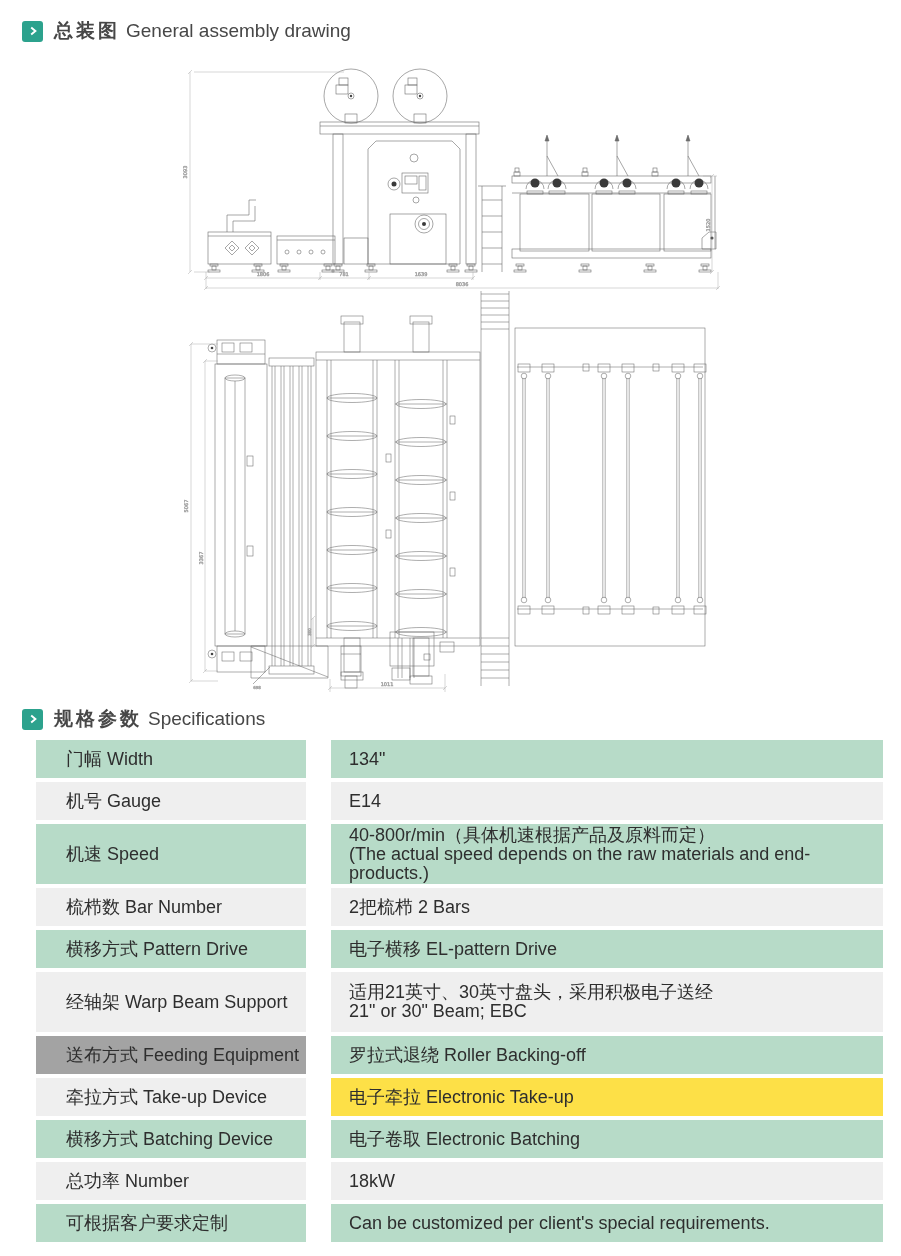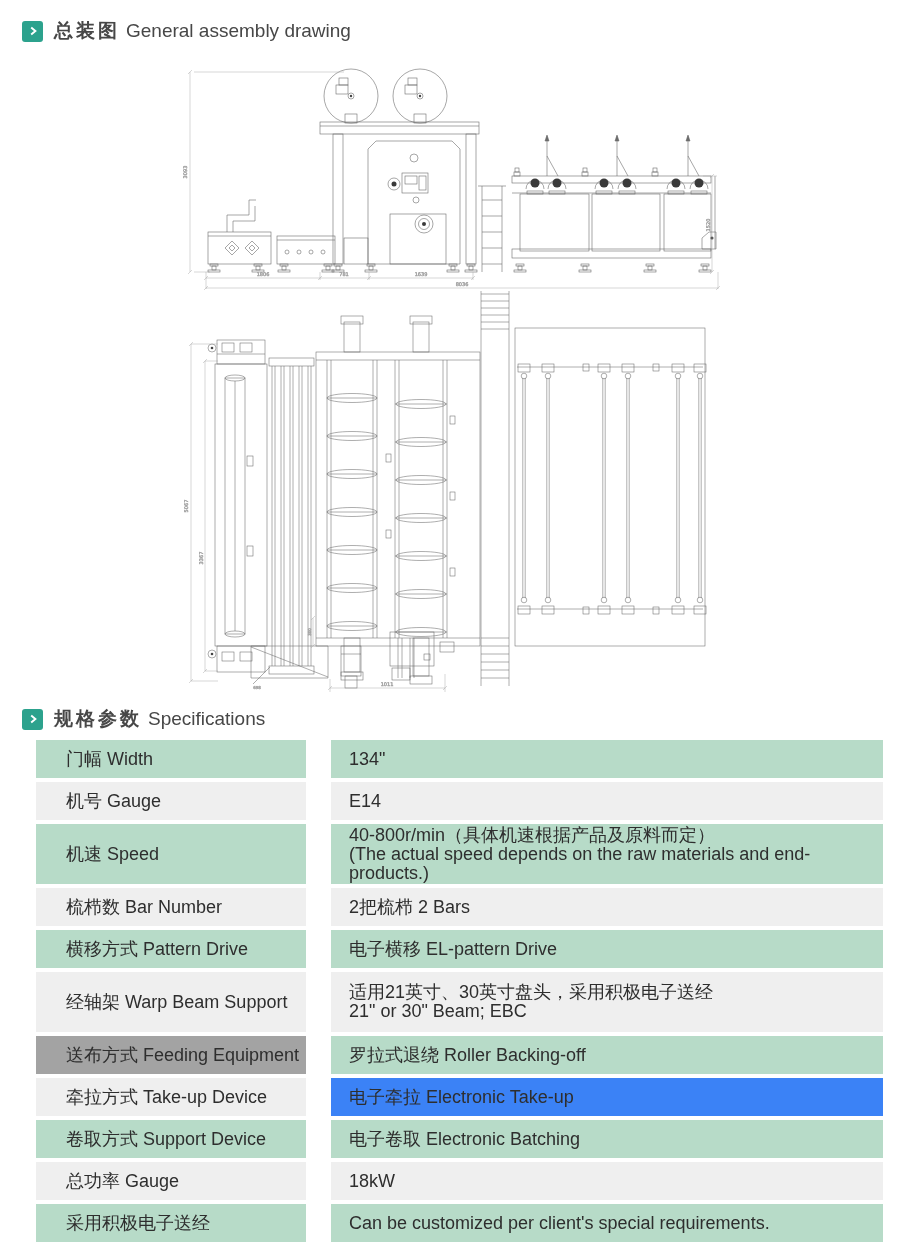--- a/index.html
+++ b/index.html
@@ -460,37 +460,37 @@
         </div>
     </div>
     <div class="srow h1">
       <div class="cl" style="background:#a3a3a3">送布方式 Feeding Equipment</div>
       <div class="cr" style="background:#b7dbc8">
           <div>罗拉式退绕  Roller Backing-off</div>
         </div>
     </div>
     <div class="srow h1">
       <div class="cl" style="background:#efefef">牵拉方式 Take-up Device</div>
-      <div class="cr" style="background:#3b82f6">
+      <div class="cr" style="background:#fde047">
           <div>电子牵拉 Electronic Take-up</div>
         </div>
     </div>
     <div class="srow h1">
-      <div class="cl" style="background:#b7dbc8">卷取方式 Support Device</div>
+      <div class="cl" style="background:#b7dbc8">横移方式 Batching Device</div>
       <div class="cr" style="background:#b7dbc8">
           <div>电子卷取 Electronic Batching</div>
         </div>
     </div>
     <div class="srow h1">
-      <div class="cl" style="background:#efefef">总功率 Gauge</div>
+      <div class="cl" style="background:#efefef">总功率 Number</div>
       <div class="cr" style="background:#efefef">
           <div>18kW</div>
         </div>
     </div>
     <div class="srow h1">
-      <div class="cl" style="background:#b7dbc8">采用积极电子送经</div>
+      <div class="cl" style="background:#b7dbc8">可根据客户要求定制</div>
       <div class="cr" style="background:#b7dbc8">
           <div>Can be customized per client's special requirements.</div>
         </div>
     </div>
   </div>
 
 </div>
 
 </body></html>

